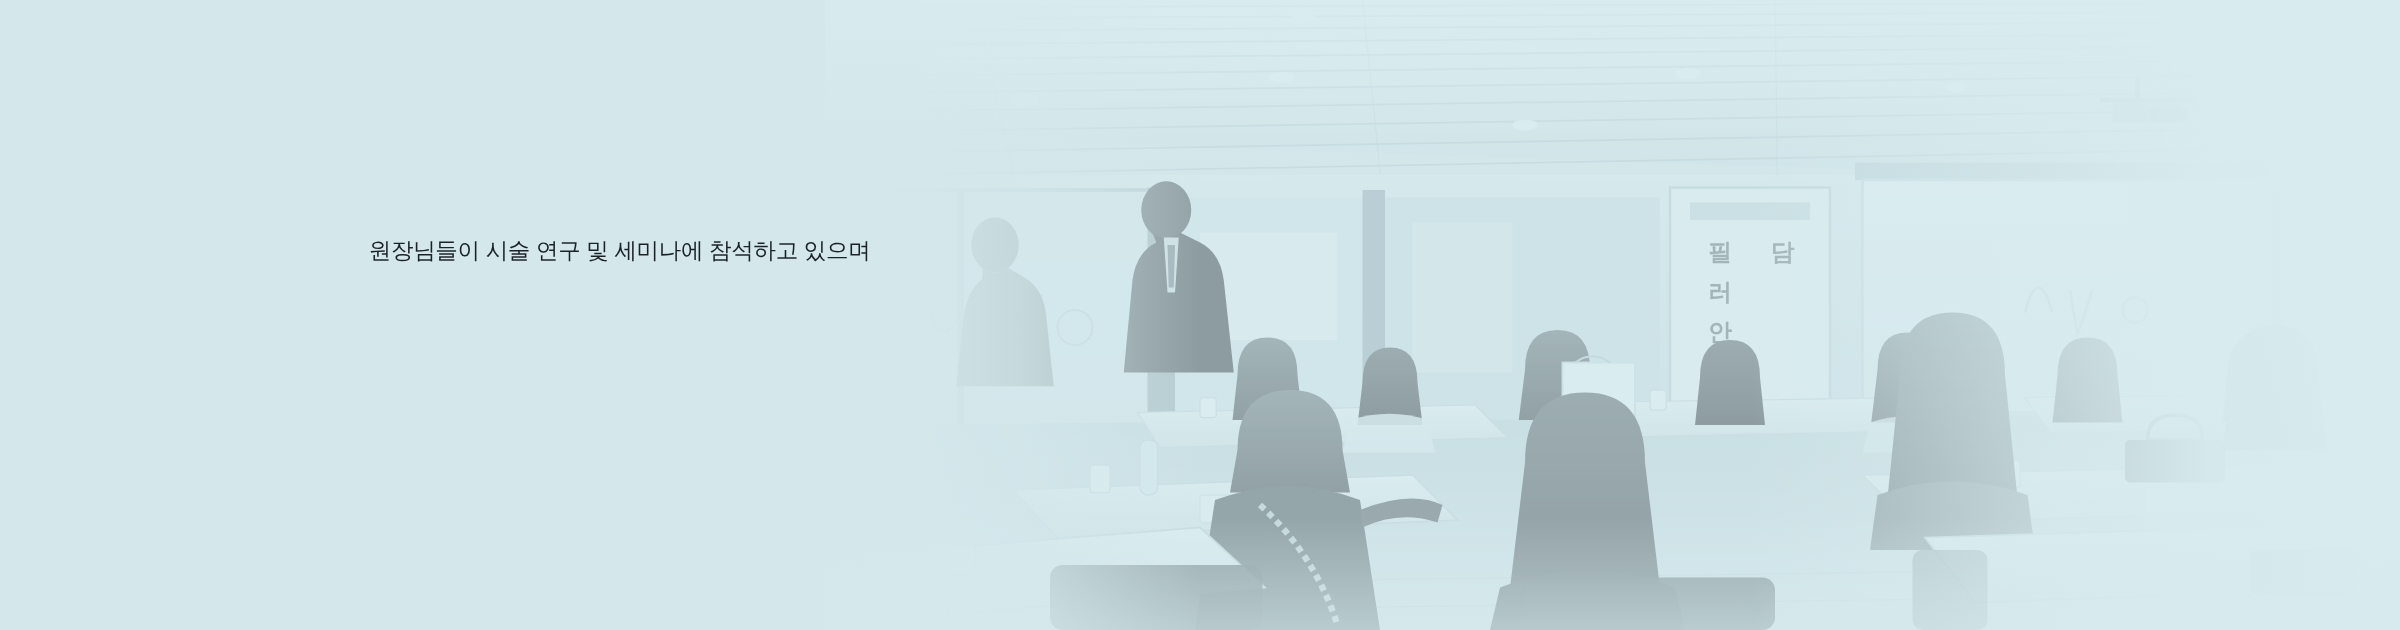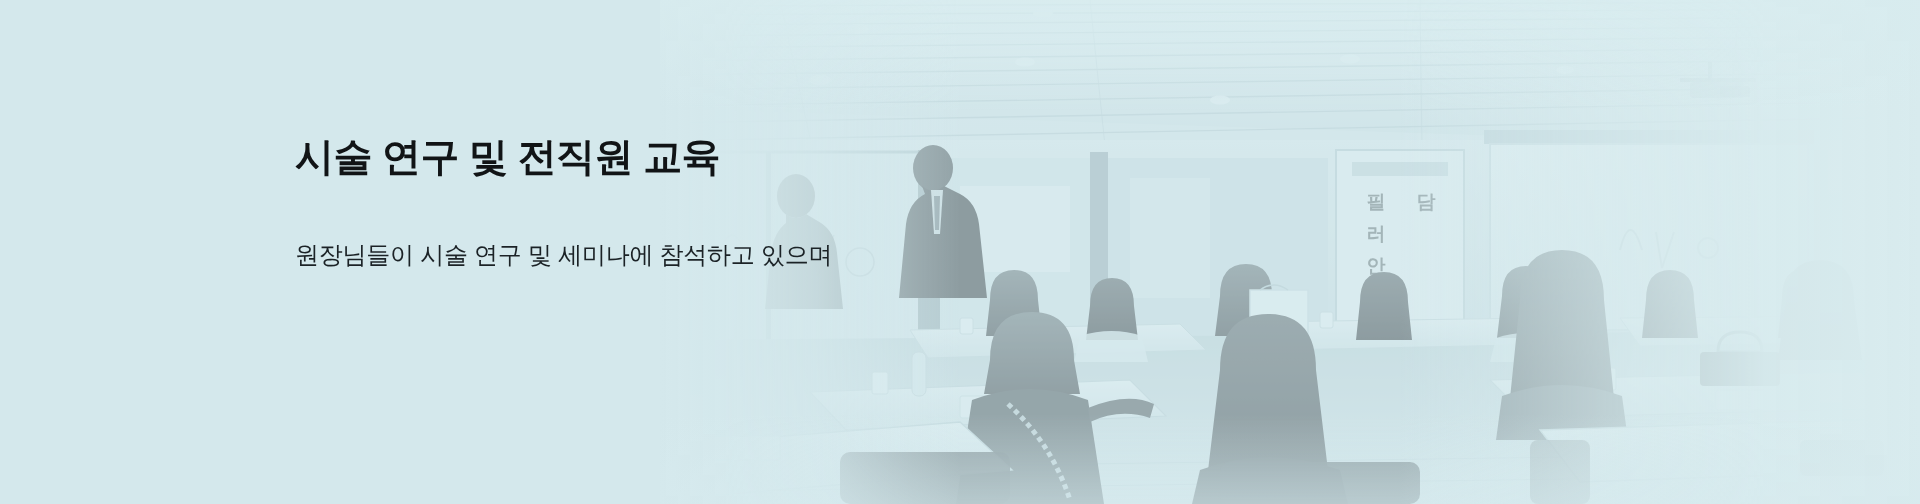--- a/index.html
+++ b/index.html
@@ -90,21 +90,21 @@
     letter-spacing: -0.6px;
     color: #111416;
     white-space: nowrap;
   }
   .hero-subtitle {
     margin: 0;
     padding-top: 52px;
   }
   .hero-subtitle .sub-line {
     display: block;
-    font-size: 24px;
+    font-size: 18px;
     font-weight: 400;
     line-height: 1.75;
     letter-spacing: -0.25px;
     color: #1b2226;
     white-space: nowrap;
   }
 </style>
 </head>
 <body>
 
@@ -330,19 +330,18 @@
 
     <div class="photo-tint"></div>
     <div class="photo-wash"></div>
     <div class="fade-left"></div>
     <div class="fade-right"></div>
     <div class="fade-top"></div>
     <div class="fade-bottom"></div>
   </div>
 
   <div class="hero-text">
-    <h1 class="hero-title">시술 연구 및 전직원 교육</h1>
     <p class="hero-subtitle">
       <span class="sub-line">원장님들이 시술 연구 및 세미나에 참석하고 있으며</span>
     </p>
   </div>
 
 </div>
 
 </body></html>

